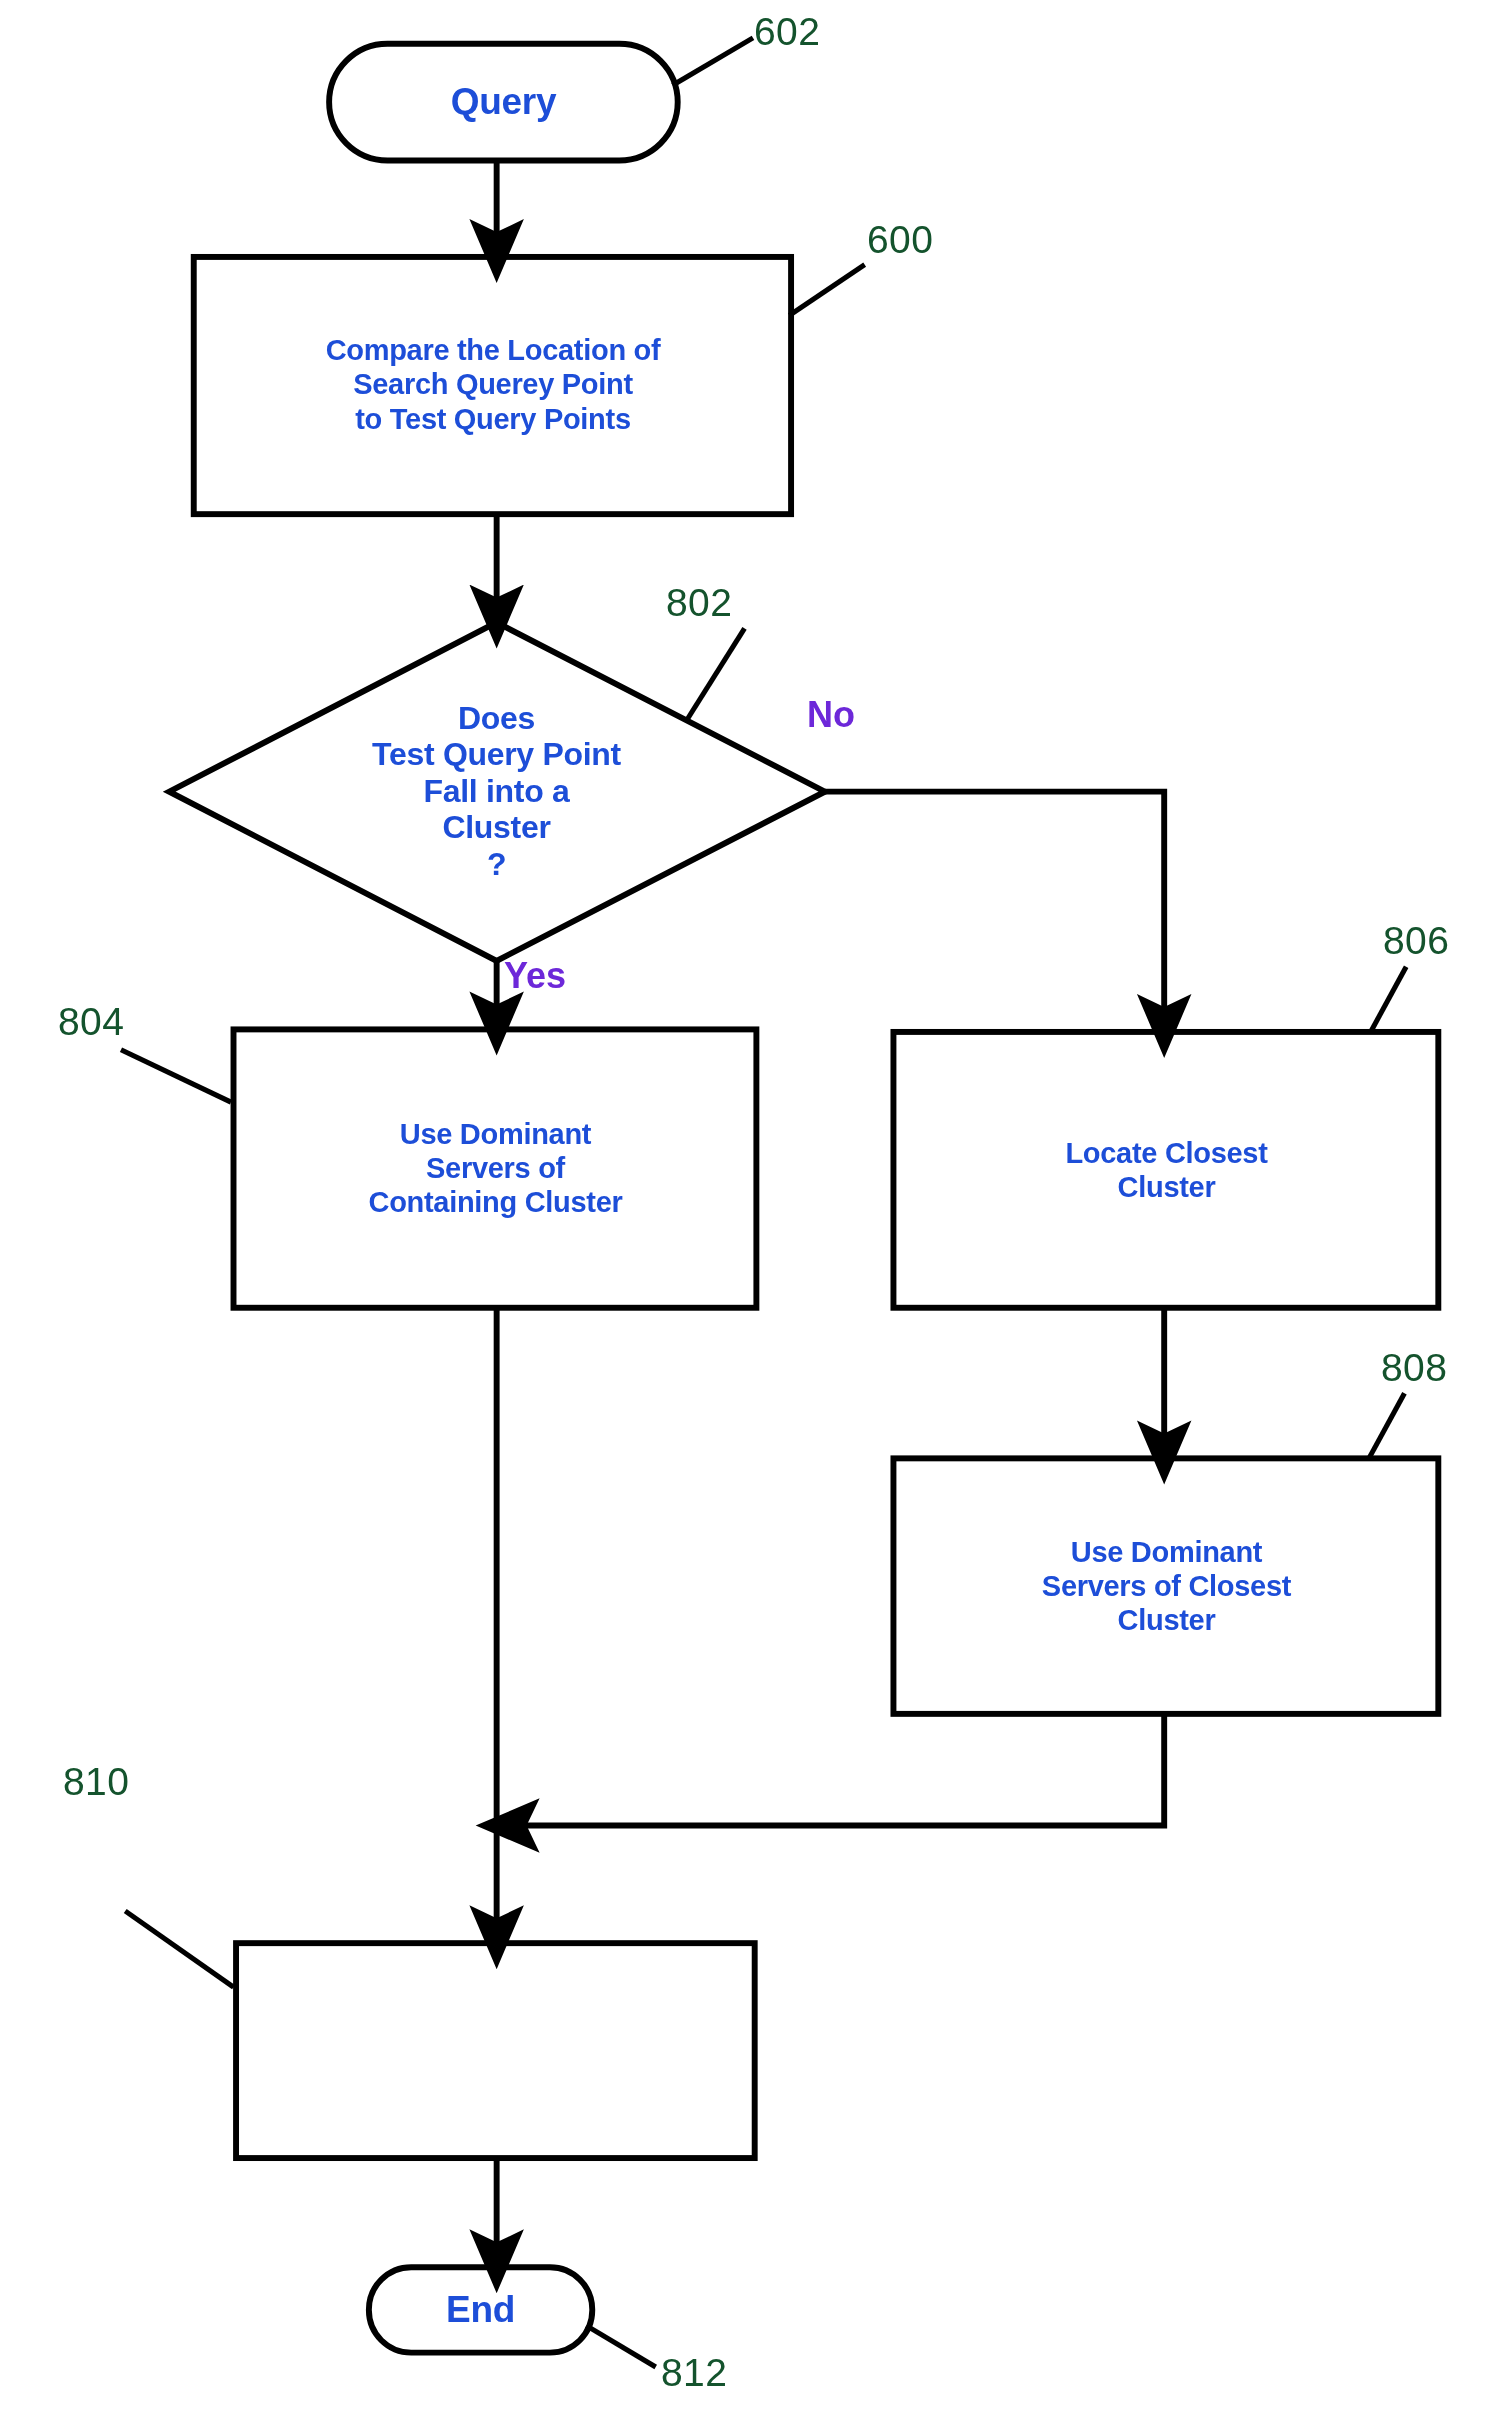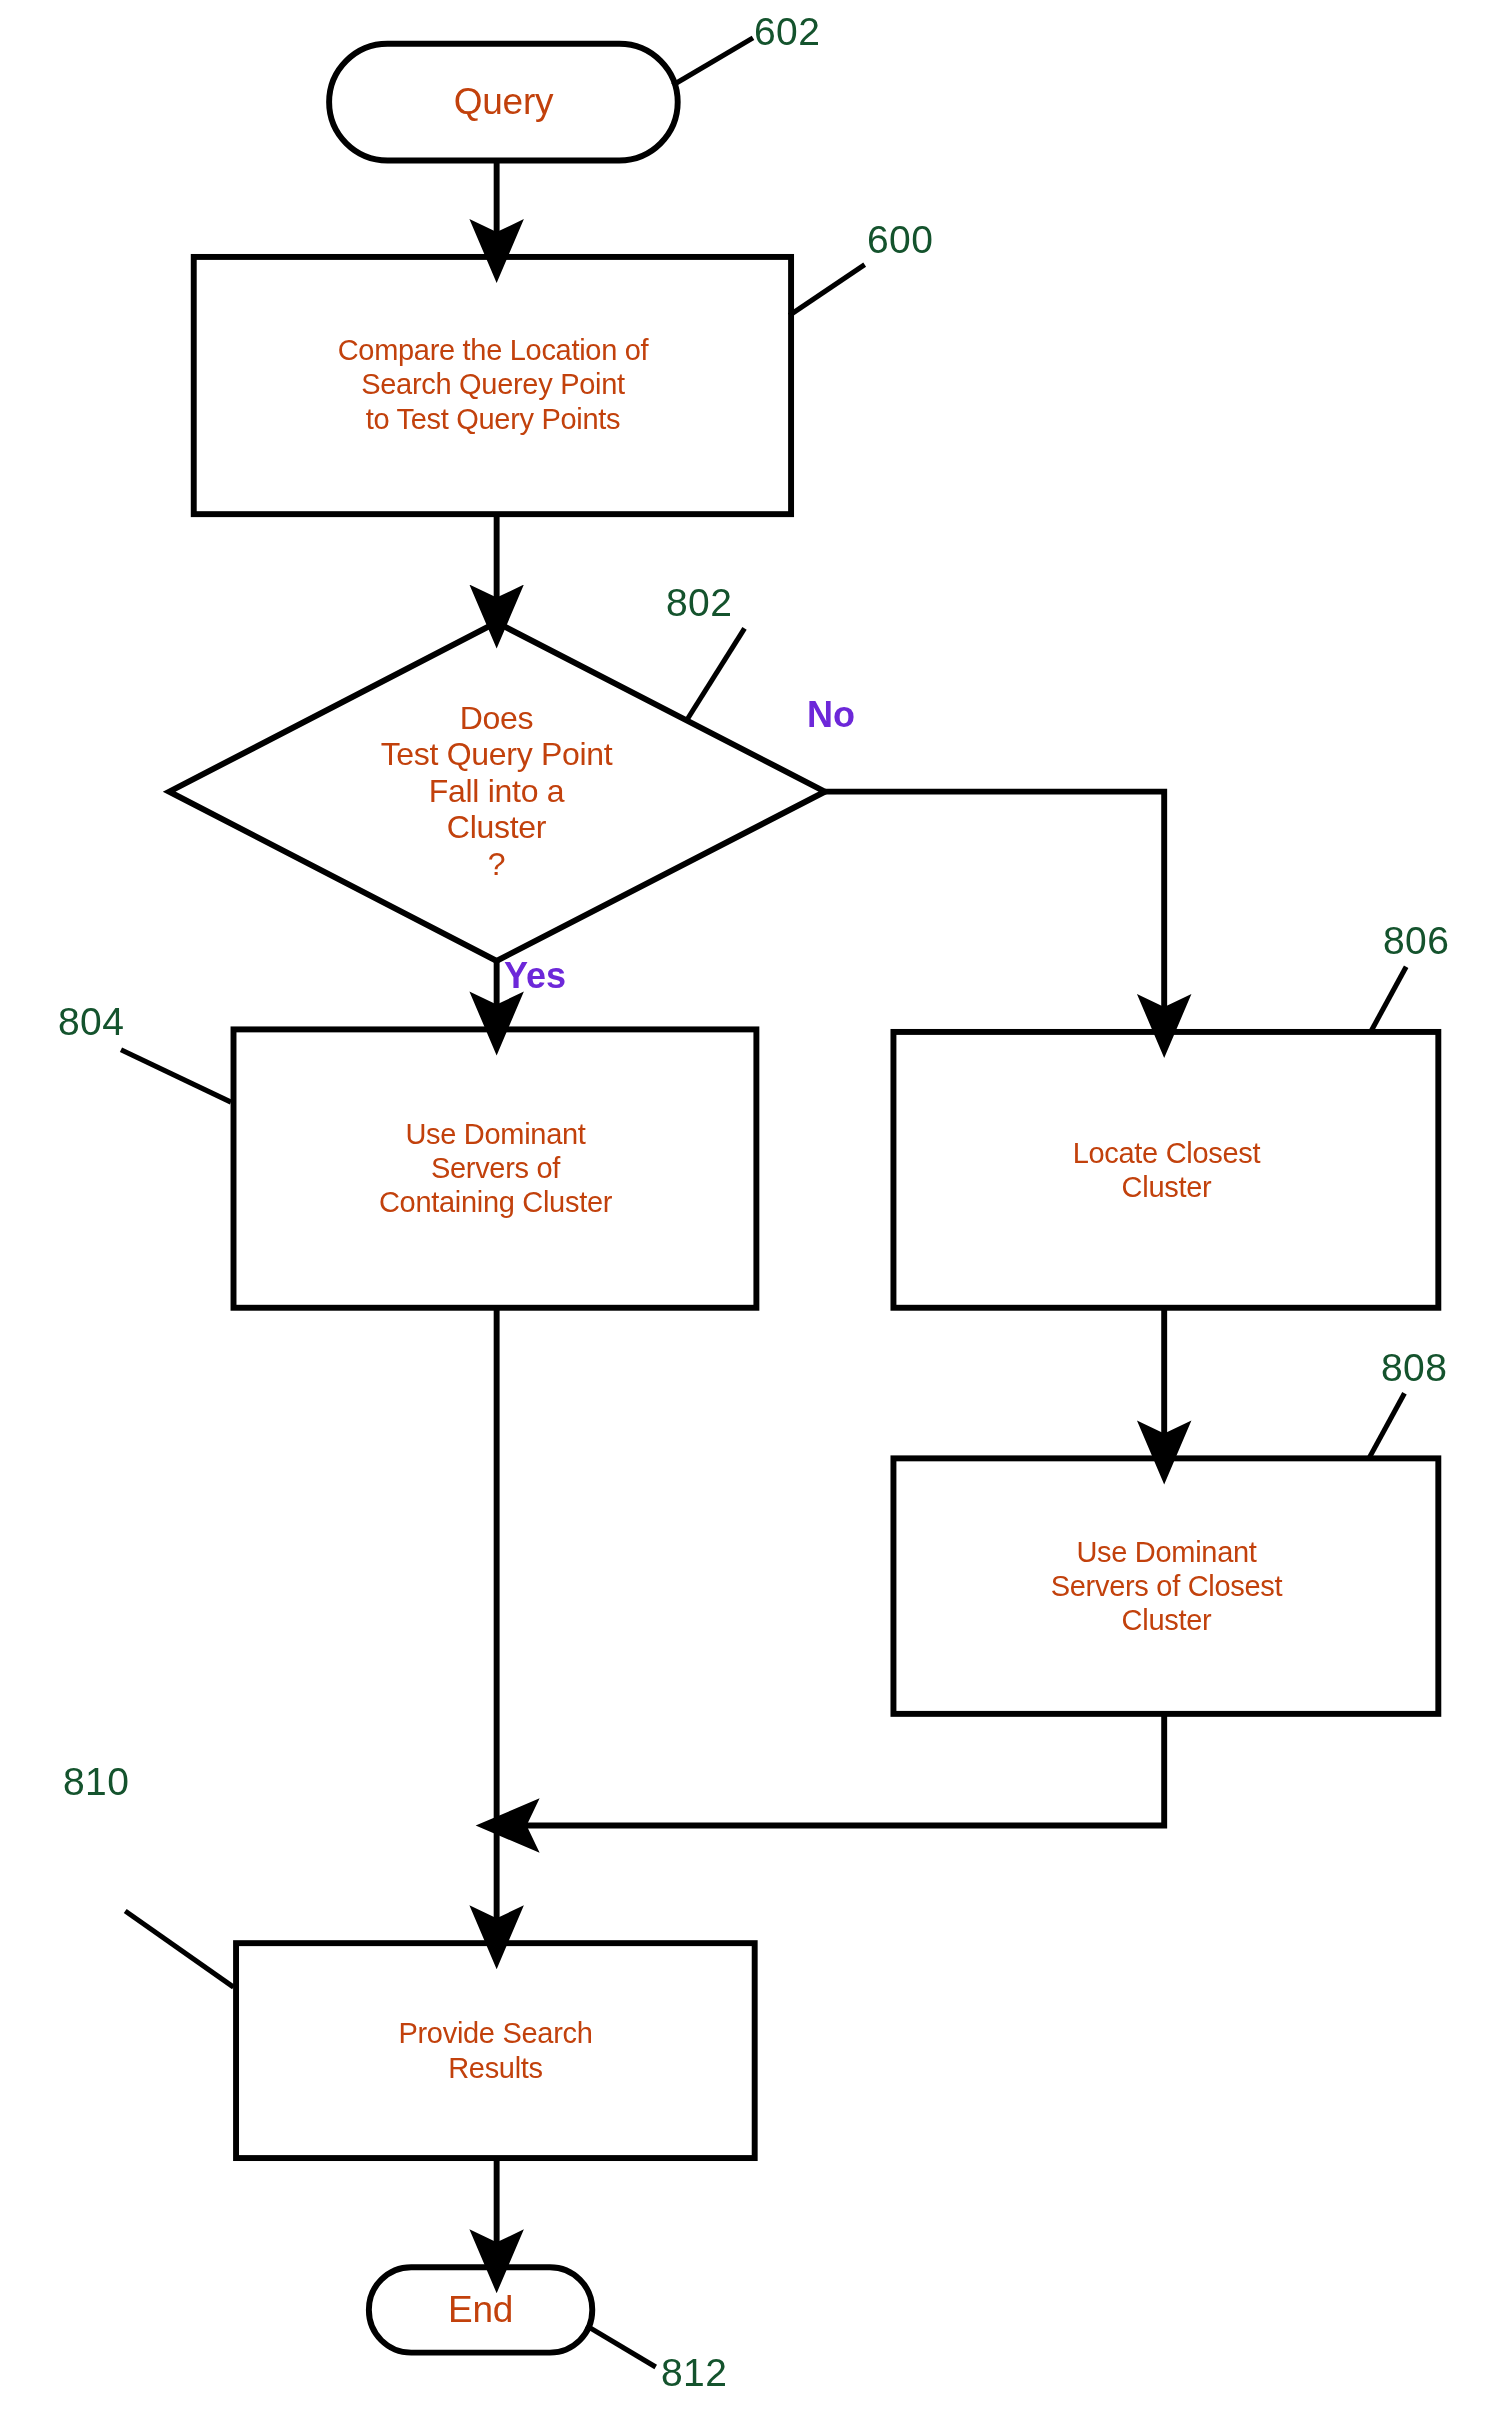--- a/index.html
+++ b/index.html
@@ -24,22 +24,22 @@
     top: 0;
     width: 1506px;
     height: 2426px;
   }
   .shape-text {
     position: absolute;
     display: flex;
     align-items: center;
     justify-content: center;
     text-align: center;
-    color: #c2410c;
-    font-weight: normal;
+    color: #1d4ed8;
+    font-weight: bold;
     line-height: 1.18;
     white-space: pre-line;
     letter-spacing: -0.3px;
     pointer-events: none;
   }
   .term-text {
     font-size: 37px;
   }
   .proc-text {
     font-size: 29px;
@@ -134,22 +134,20 @@
 Servers of
 Containing Cluster</div>
 
   <div class="shape-text proc-text" style="left:894px; top:1032px; width:545px; height:276px;">Locate Closest
 Cluster</div>
 
   <div class="shape-text proc-text" style="left:894px; top:1458px; width:545px; height:256px;">Use Dominant
 Servers of Closest
 Cluster</div>
 
-  <div class="shape-text proc-text" style="left:236px; top:1943px; width:519px; height:215px;">Provide Search
-Results</div>
 
   <div class="shape-text term-text" style="left:369px; top:2267px; width:223px; height:85px;">End</div>
 
   <div class="edge-label" style="left:807px; top:694px;">No</div>
 
   <div class="edge-label" style="left:504px; top:955px;">Yes</div>
 
   <div class="ref-num" style="left:754px; top:10.2px;">602</div>
 
   <div class="ref-num" style="left:867px; top:218px;">600</div>

